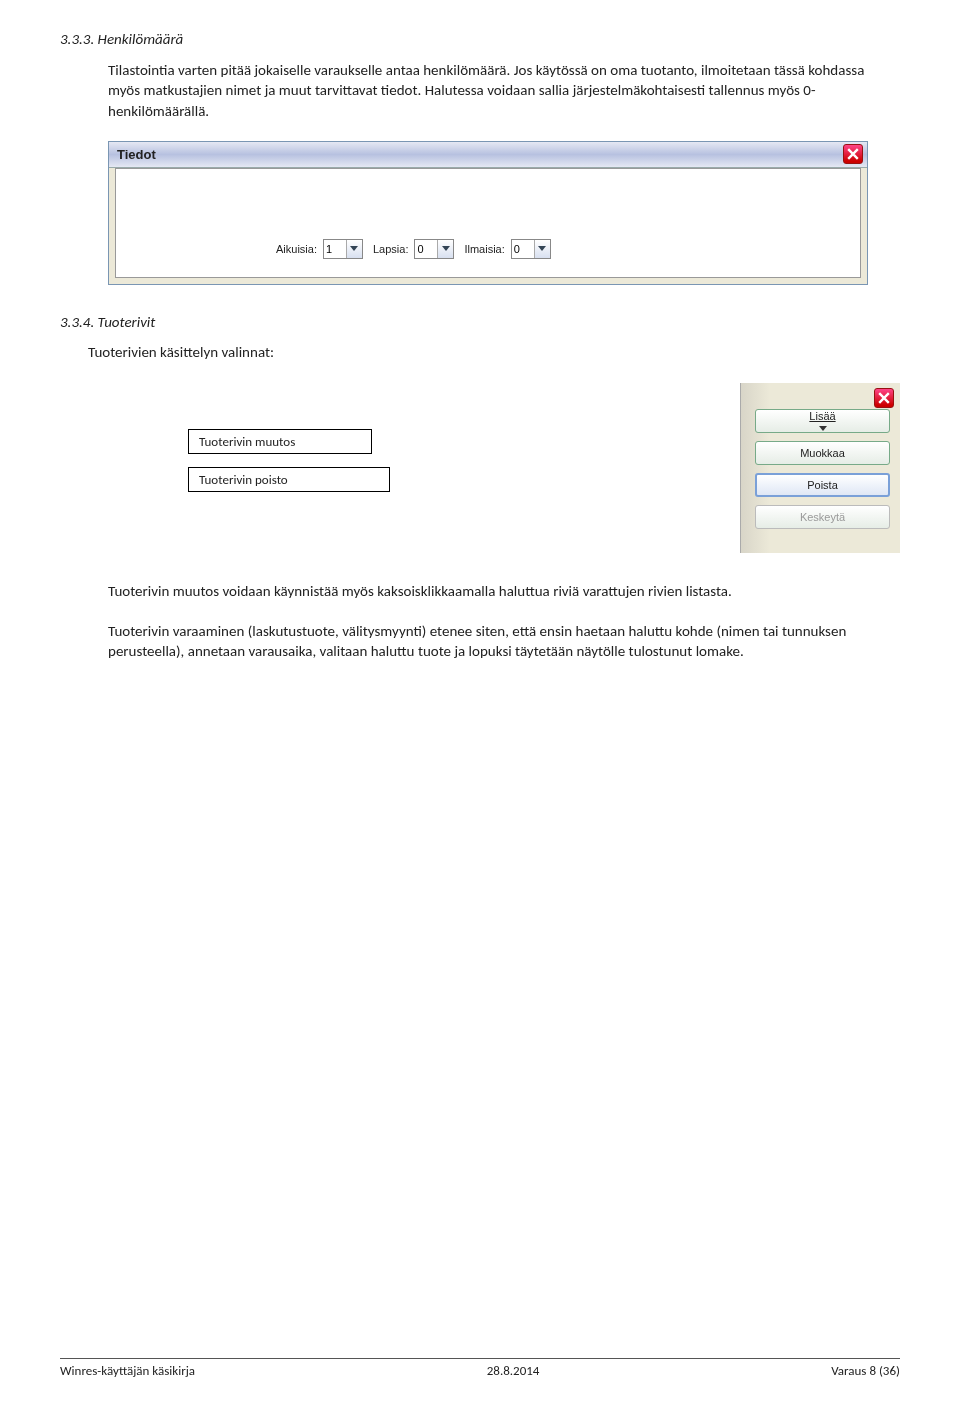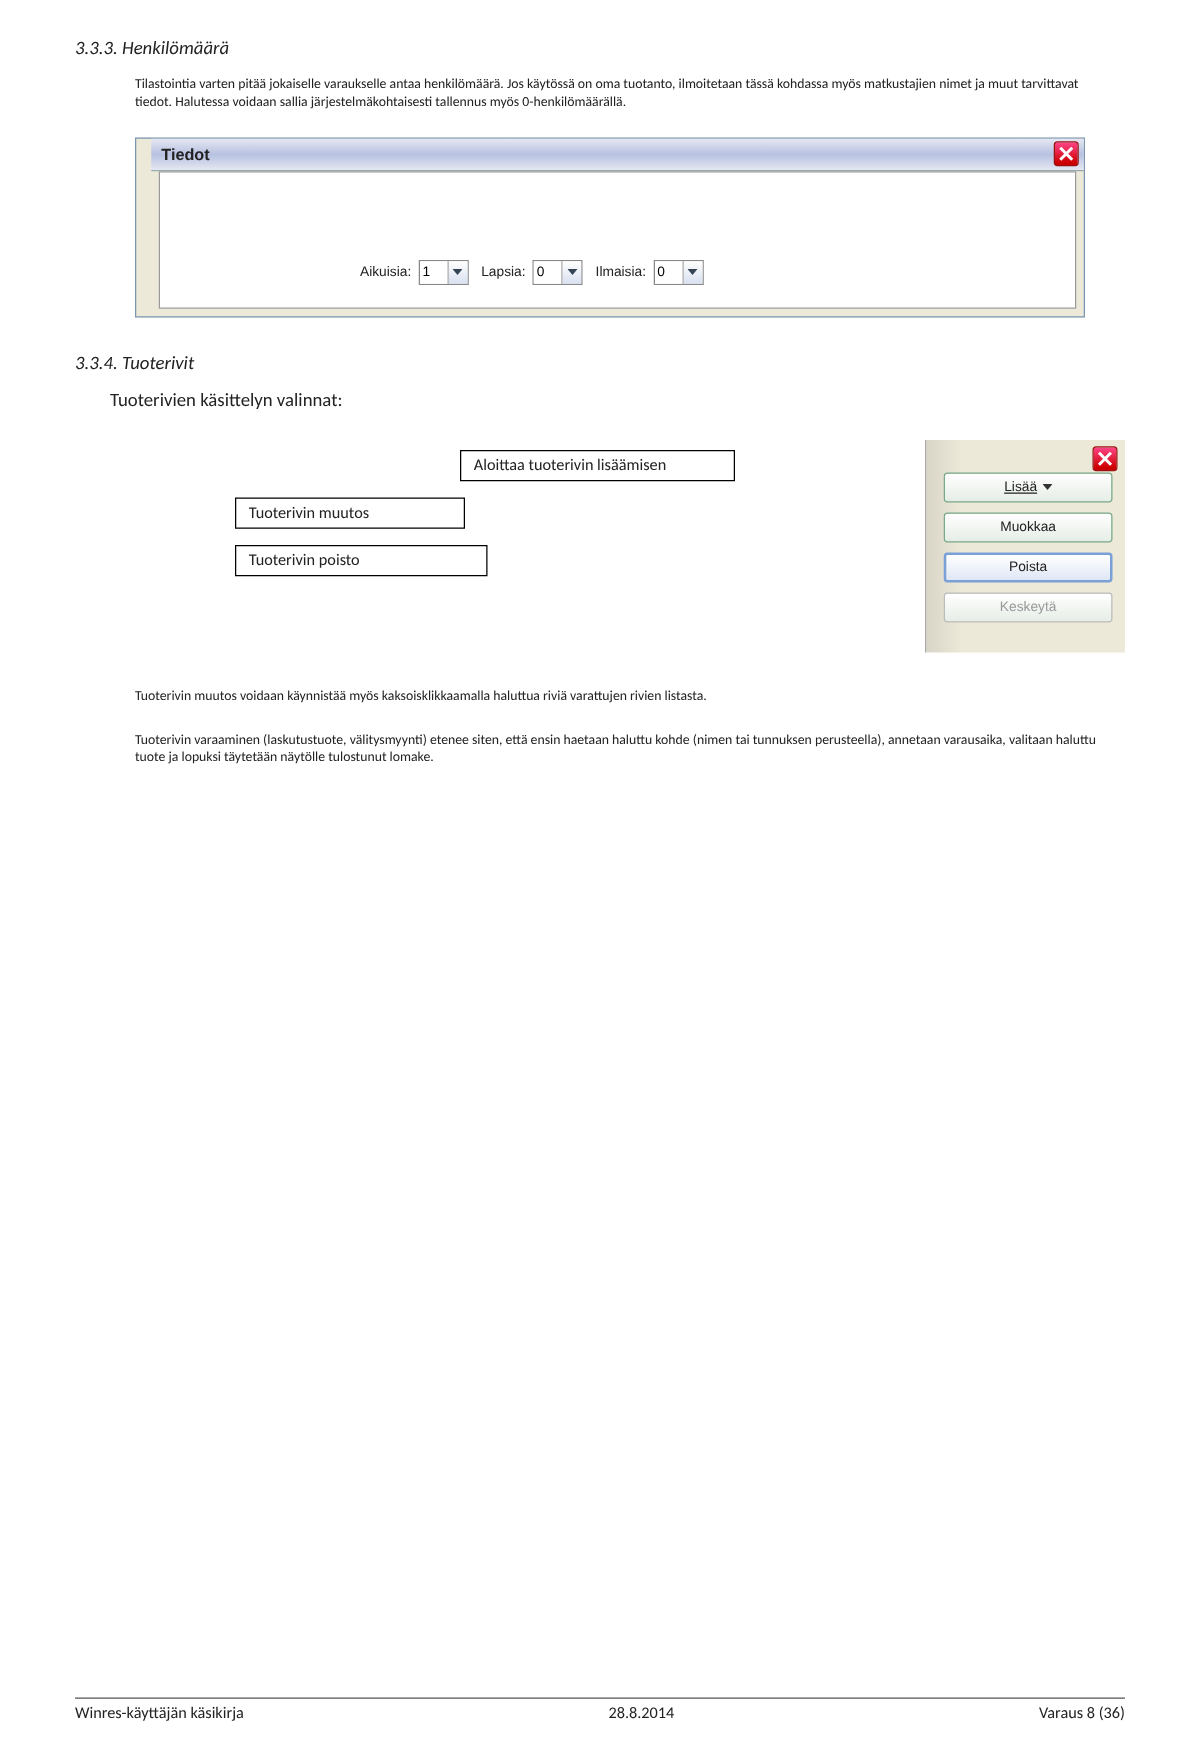--- a/index.html
+++ b/index.html
@@ -12,36 +12,35 @@
     min-height: 1402px;
     position: relative;
     padding: 30px 60px 80px 60px;
   }
   .sec-title {
     font-style: italic;
     font-size: 15px;
     margin-bottom: 12px;
   }
   .body-text {
-    font-size: 11px;
+    font-size: 15px;
     line-height: 1.35;
     margin-left: 48px;
     margin-bottom: 20px;
     max-width: 770px;
   }
 
   
   .tiedot-window {
     margin-left: 48px;
     position: relative;
     width: 760px;
     border: 1px solid #7a96b3;
     background: #ece9d8;
     margin-bottom: 28px;
-    padding-left: 12px;
   }
   .tiedot-titlebar {
     height: 26px;
     display: flex;
     align-items: center;
     justify-content: space-between;
     padding: 0 4px 0 8px;
     background: linear-gradient(#e5e8f3 0%, #b7c1e0 50%, #e5e8f3 100%);
     border-bottom: 1px solid #9aa;
     font-family: Tahoma, sans-serif;
@@ -143,21 +142,21 @@
     font-family: Tahoma, sans-serif;
     font-size:11px;
     height:24px;
     border:1px solid #7a8;
     border-radius:3px;
     background: linear-gradient(#fff,#e6ede6);
     display:flex; align-items:center; justify-content:center;
     gap:4px;
     padding:0 8px;
   }
-  .win-btn.first { margin-top:20px; }
+  .win-btn.first { margin-top:20px;flex-direction:column; }
   .win-btn.focus {
     border:2px solid #7aa0d8;
     background: linear-gradient(#fff,#dfe7f5);
   }
   .win-btn.disabled { color:#999; border-color:#bbb; }
   .btn-chev { width:8px; height:5px; }
 
   .footer {
     position:absolute;
     bottom:24px;
@@ -223,21 +222,20 @@
       </div>
     </div>
   </div>
 </div>
 
 <div class="sec-title">3.3.4. Tuoterivit</div>
 <div class="intro-title">Tuoterivien käsittelyn valinnat:</div>
 
 <div class="tr-container">
   <div class="tr-labels" style="height:170px;">
-    <div class="label-box lb1">Aloittaa tuoterivin lisäämisen</div>
     <div class="label-box lb2">Tuoterivin muutos</div>
     <div class="label-box lb3">Tuoterivin poisto</div>
   </div>
   <div class="tr-panel">
     <div class="close-btn">
       <svg viewBox="0 0 10 10">
           <path d="M1 1 L9 9 M9 1 L1 9" stroke="#fff" stroke-width="2"></path>
         </svg>
     </div>
     <div class="win-btn first">

